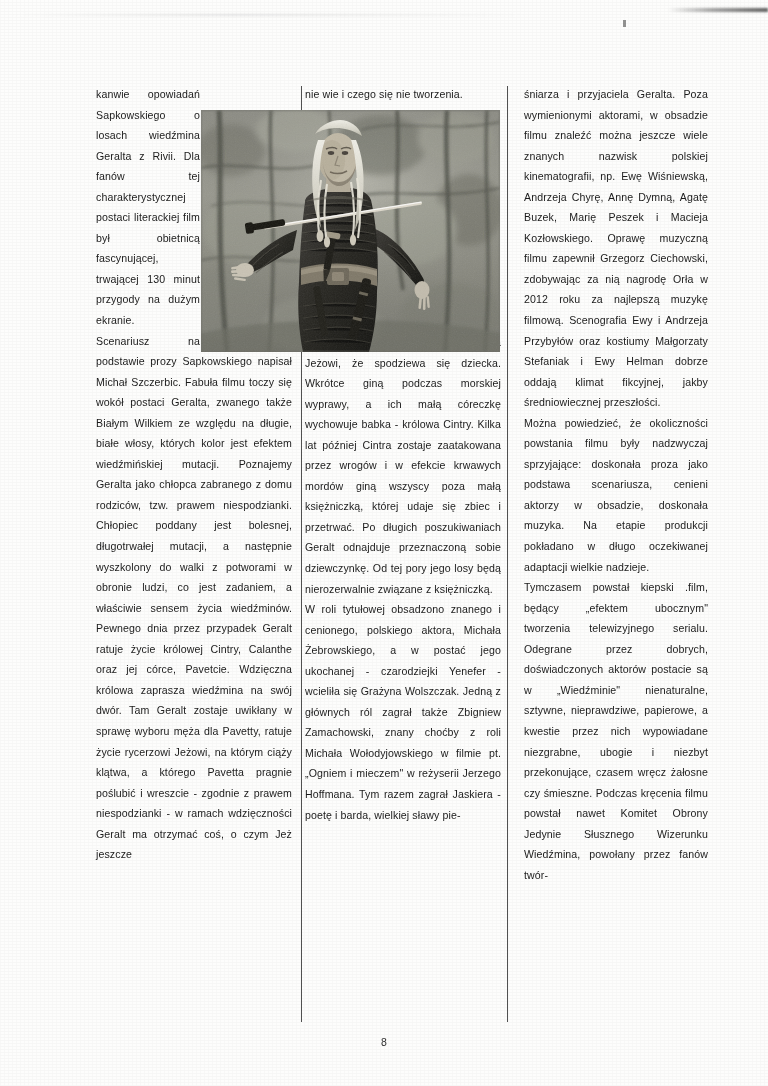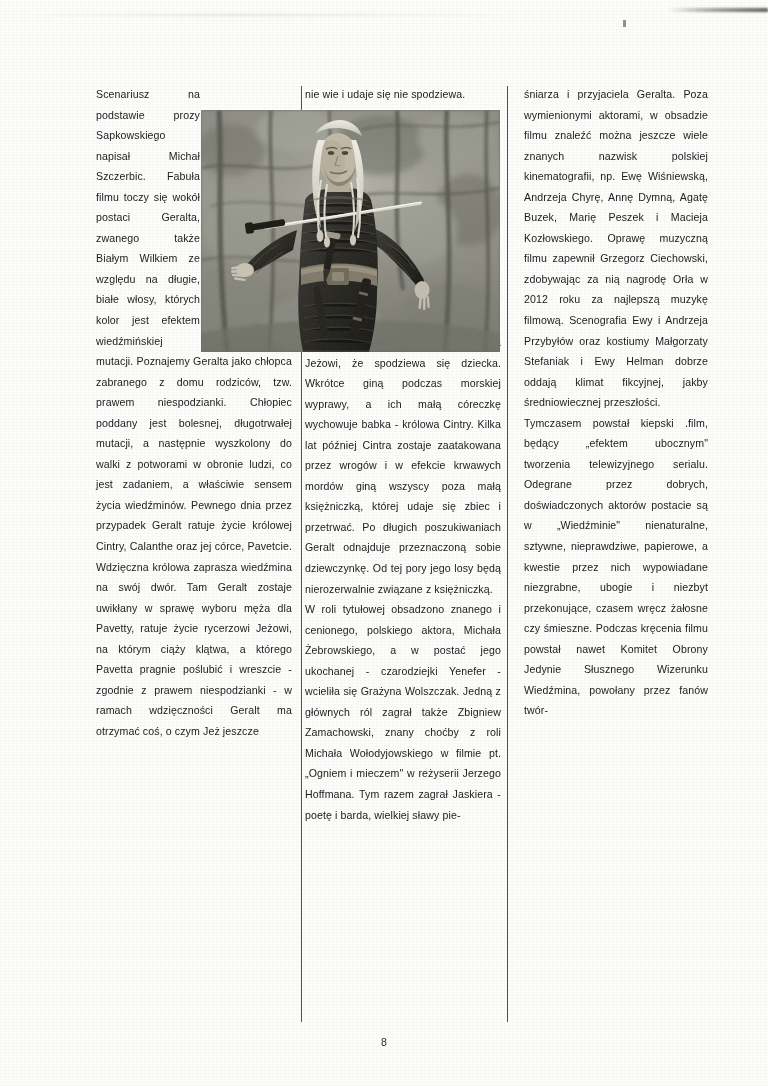--- a/index.html
+++ b/index.html
@@ -347,33 +347,35 @@
 
           <rect width="299" height="242" filter="url(#grainf)" fill="#808080" opacity=".35"></rect>
 
           <rect width="299" height="242" fill="none" stroke="#6d6d66" stroke-width="3" opacity=".35"></rect>
         </svg>
       </div>
     </div>
 
     <div class="col col-1">
       <div class="wrap-shape"></div>
+      <p>kanwie opowiadań Sapkowskiego o losach wiedźmina Geralta z Rivii. Dla fanów tej charakterystycznej postaci literackiej film był obietnicą fascynującej, trwającej 130 minut przygody na dużym ekranie.</p>
       <p>Scenariusz na podstawie prozy Sapkowskiego napisał Michał Szczerbic. Fabuła filmu toczy się wokół postaci Geralta, zwanego także Białym Wilkiem ze względu na długie, białe włosy, których kolor jest efektem wiedźmińskiej mutacji. Poznajemy Geralta jako chłopca zabranego z domu rodziców, tzw. prawem niespodzianki. Chłopiec poddany jest bolesnej, długotrwałej mutacji, a następnie wyszkolony do walki z potworami w obronie ludzi, co jest zadaniem, a właściwie sensem życia wiedźminów. Pewnego dnia przez przypadek Geralt ratuje życie królowej Cintry, Calanthe oraz jej córce, Pavetcie. Wdzięczna królowa zaprasza wiedźmina na swój dwór. Tam Geralt zostaje uwikłany w sprawę wyboru męża dla Pavetty, ratuje życie rycerzowi Jeżowi, na którym ciąży klątwa, a którego Pavetta pragnie poślubić i wreszcie - zgodnie z prawem niespodzianki - w ramach wdzięczności Geralt ma otrzymać coś, o czym Jeż jeszcze</p>
     </div>
 
     <div class="col col-2">
       <div class="wrap-shape" style="width:100%;height:248px;float:none;">
-        <p>nie wie i udaje się nie spodziewa.</p>
+        <p>nie wie i czego się nie tworzenia.</p>
       </div>
       <p>Po odejściu Geralta, Pavetta oświadcza Jeżowi, że spodziewa się dziecka. Wkrótce giną podczas morskiej wyprawy, a ich małą córeczkę wychowuje babka - królowa Cintry. Kilka lat później Cintra zostaje zaatakowana przez wrogów i w efekcie krwawych mordów giną wszyscy poza małą księżniczką, której udaje się zbiec i przetrwać. Po długich poszukiwaniach Geralt odnajduje  przeznaczoną sobie dziewczynkę. Od tej pory jego losy będą nierozerwalnie związane z księżniczką.</p>
       <p>W roli tytułowej obsadzono znanego i cenionego, polskiego aktora, Michała Żebrowskiego, a w postać jego ukochanej - czarodziejki Yenefer - wcieliła się Grażyna Wolszczak. Jedną z głównych ról zagrał także Zbigniew Zamachowski, znany choćby z roli Michała Wołodyjowskiego w filmie pt. „Ogniem i mieczem" w reżyserii Jerzego Hoffmana. Tym razem zagrał Jaskiera - poetę i barda, wielkiej sławy pie-</p>
     </div>
 
     <div class="col col-3">
       <p>śniarza i przyjaciela Geralta. Poza wymienionymi aktorami, w obsadzie filmu znaleźć można jeszcze wiele znanych nazwisk polskiej kinematografii, np. Ewę Wiśniewską, Andrzeja Chyrę, Annę Dymną, Agatę Buzek, Marię Peszek i Macieja Kozłowskiego. Oprawę muzyczną filmu zapewnił Grzegorz Ciechowski, zdobywając za nią nagrodę Orła w 2012 roku za najlepszą muzykę filmową. Scenografia Ewy i Andrzeja Przybyłów oraz kostiumy Małgorzaty Stefaniak i Ewy Helman dobrze oddają klimat fikcyjnej, jakby średniowiecznej przeszłości.</p>
+      <p>Można powiedzieć, że okoliczności powstania filmu były nadzwyczaj sprzyjające: doskonała proza jako podstawa scenariusza, cenieni aktorzy w obsadzie, doskonała muzyka. Na etapie produkcji pokładano w długo oczekiwanej adaptacji wielkie nadzieje.</p>
       <p>Tymczasem powstał kiepski .film, będący „efektem ubocznym" tworzenia telewizyjnego serialu. Odegrane przez dobrych, doświadczonych aktorów postacie są w „Wiedźminie" nienaturalne, sztywne, nieprawdziwe, papierowe, a kwestie przez nich wypowiadane niezgrabne, ubogie i niezbyt przekonujące, czasem wręcz żałosne czy śmieszne. Podczas kręcenia filmu powstał nawet Komitet Obrony Jedynie Słusznego Wizerunku Wiedźmina, powołany przez fanów twór-</p>
     </div>
 
   </div>
 
   <div class="folio">8</div>
 
   <div class="grain"></div>
 </div>
 

